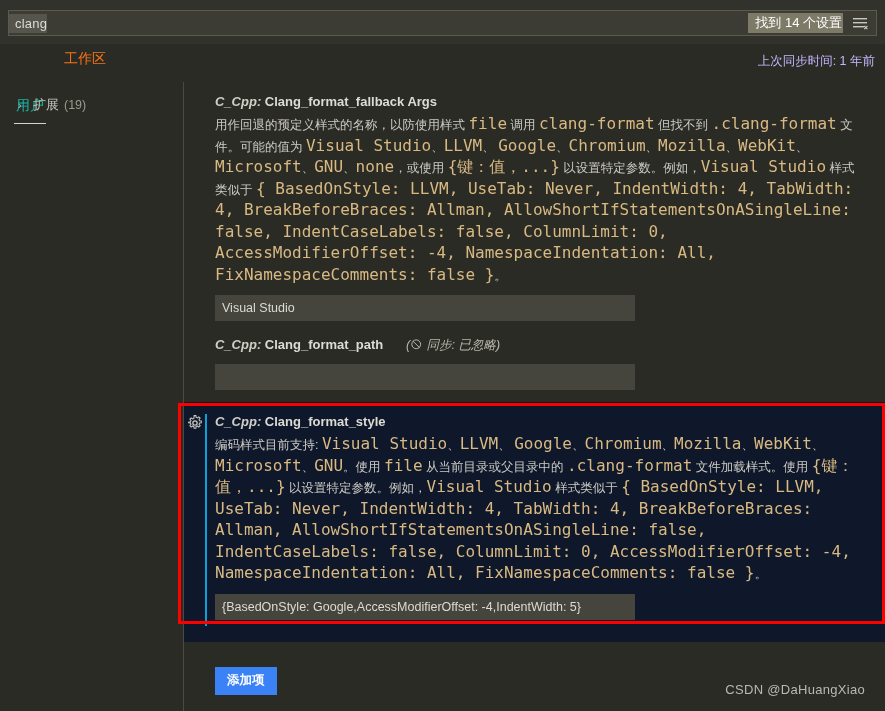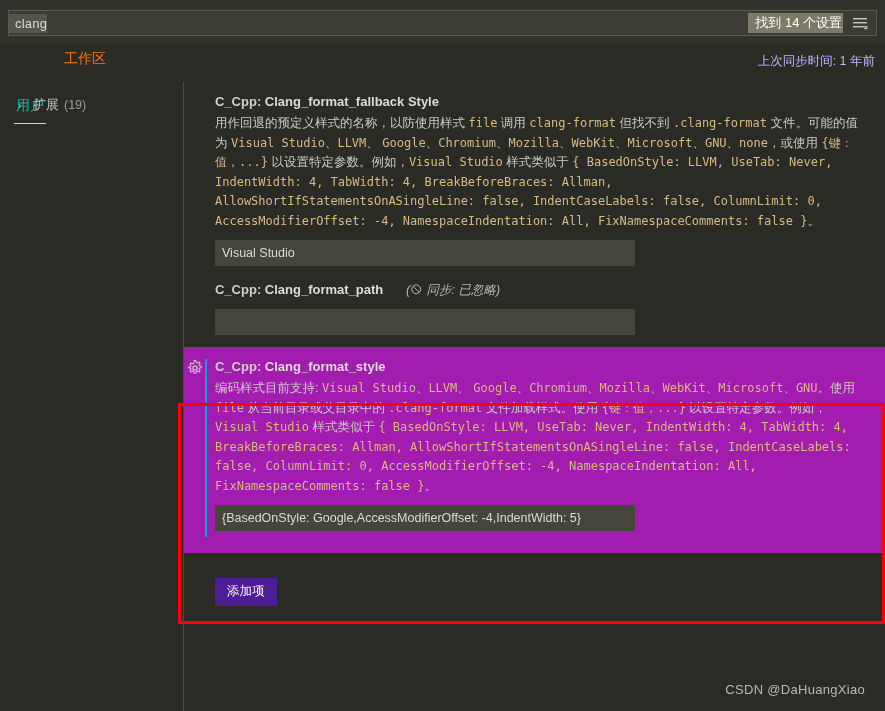--- a/index.html
+++ b/index.html
@@ -63,50 +63,50 @@
   .chev { color: #b4b4ab; font-size: 11px; line-height: 1; width: 10px; }
   .toc-count { color: #9a9a90; font-size: 12.5px; }
 
   .content {
     position: absolute; left: 184px; top: 0; width: 701px; height: 629px;
     overflow: hidden;
   }
 
   
   .setting { position: relative; padding: 10px 22px 4px 31px; }
-  .setting.highlighted { background: #a21caf; }
+  .setting.highlighted { background: #0f172a; }
   .s-title {
     font-size: 13px; font-weight: bold; color: #dcdcd4;
     line-height: 19px; margin-bottom: 3px;
   }
-  .s-title .cat { font-weight: bold; color: #cfcfc6; }
+  .s-title .cat { font-weight: bold; color: #cfcfc6; font-style: italic; }
   .s-title .sep { color: #a9a9a0; font-weight: normal; padding: 0 2px; }
   .s-sync {
     font-weight: normal; font-style: italic; font-size: 12.5px;
     color: #b8b8ae; margin-left: 19px;
   }
   .s-desc {
     font-size: 12.5px; color: #cccbc3; line-height: 19.5px;
     max-width: 655px; word-break: break-word;
   }
   .s-desc .code {
-    font-family: "DejaVu Sans Mono", monospace; color: #d8b982; font-size: 12px;
+    font-family: "DejaVu Sans Mono", monospace; color: #d8b982; font-size: 16px;
   }
   .s-input {
     margin-top: 9px; height: 26px; width: 420px;
     background: #45453d; border: none;
     display: flex; align-items: center;
     font-size: 12.5px; color: #dbdbd3; padding-left: 7px;
   }
   .s-input.wide { width: 420px; }
   .s-input.empty { color: transparent; }
   .s-btn {
     margin-top: 11px; display: inline-block;
-    background: #4c1d95; color: #ffffff; font-size: 12.5px;
-    padding: 5px 12px 6px 12px; cursor: pointer;
+    background: #3b82f6; color: #ffffff; font-size: 12.5px;
+    padding: 5px 12px 6px 12px; cursor: pointer; font-weight: bold;
   }
   .mod-bar {
     position: absolute; left: 21px; top: 12px; bottom: 16px; width: 2px;
     background: #0f9ed8;
   }
   .gear {
     position: absolute; left: 3px; top: 13px; width: 16px; height: 16px;
   }
 
   
@@ -158,21 +158,21 @@
         <span class="chev">›</span>
         <span>扩展</span>
         <span class="toc-count">(19)</span>
       </div>
     </div>
 
     <div class="content">
 
       <div class="setting">
         <div class="s-title">
-          <span class="cat">C_Cpp: </span><span>Clang_format_fallback Style</span>
+          <span class="cat">C_Cpp: </span><span>Clang_format_fallback Args</span>
         </div>
         <div class="s-desc">用作回退的预定义样式的名称，以防使用样式 <span class="code">file</span> 调用 <span class="code">clang-format</span> 但找不到 <span class="code">.clang-format</span> 文件。可能的值为 <span class="code">Visual Studio</span>、<span class="code">LLVM</span>、 <span class="code">Google</span>、<span class="code">Chromium</span>、<span class="code">Mozilla</span>、<span class="code">WebKit</span>、<span class="code">Microsoft</span>、<span class="code">GNU</span>、<span class="code">none</span>，或使用 <span class="code">{键：值，...}</span> 以设置特定参数。例如，<span class="code">Visual Studio</span> 样式类似于 <span class="code">{ BasedOnStyle: LLVM, UseTab: Never, IndentWidth: 4, TabWidth: 4, BreakBeforeBraces: Allman, AllowShortIfStatementsOnASingleLine: false, IndentCaseLabels: false, ColumnLimit: 0, AccessModifierOffset: -4, NamespaceIndentation: All, FixNamespaceComments: false }</span>。</div>
         <div class="s-input wide">
           <span>Visual Studio</span>
         </div>
       </div>
 
       <div class="setting">
         <div class="s-title">
           <span class="cat">C_Cpp: </span><span>Clang_format_path</span>

